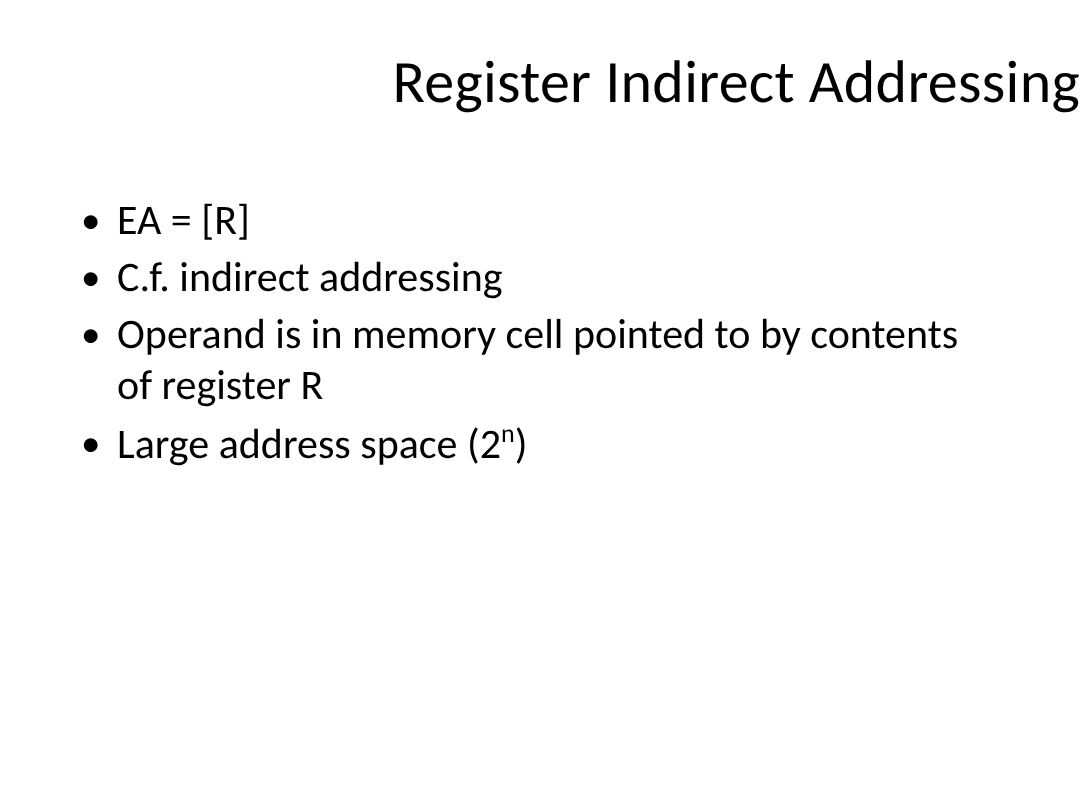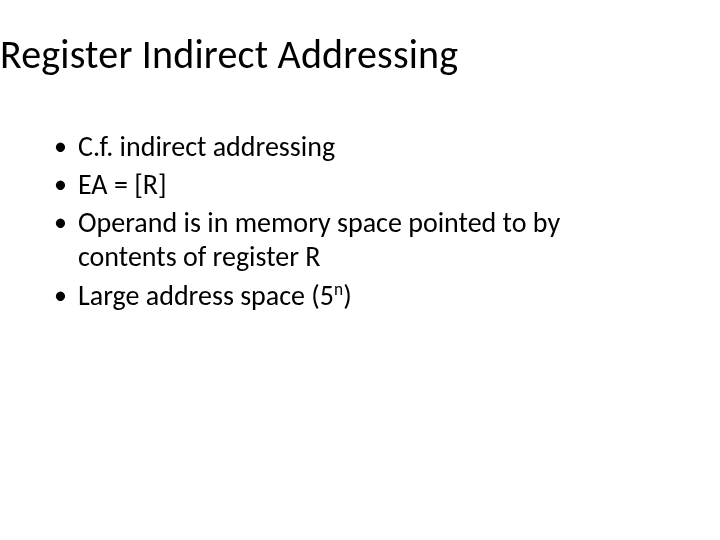--- a/index.html
+++ b/index.html
@@ -16,21 +16,21 @@
     width: 720px;
     height: 540px;
     position: relative;
     box-sizing: border-box;
   }
   .title {
     position: absolute;
     top: 30px;
     left: 0;
     width: 720px;
-    text-align: left;
+    text-align: right;
     font-size: 40px;
     font-weight: 400;
     letter-spacing: 0.2px;
   }
   .body {
     position: absolute;
     top: 130px;
     left: 50px;
     right: 60px;
   }
@@ -60,19 +60,19 @@
     line-height: 0;
   }
 </style>
 </head>
 <body>
 
 <div class="slide">
   <div class="title">Register Indirect Addressing</div>
   <div class="body">
     <ul class="bullets">
+      <li><span>EA = [R]</span></li>
       <li><span>C.f. indirect addressing</span></li>
-      <li><span>EA = [R]</span></li>
-      <li><span>Operand is in memory space pointed to by contents of register R</span></li>
-      <li><span>Large address space (5</span><sup>n</sup><span>)</span></li>
+      <li><span>Operand is in memory cell pointed to by contents of register R</span></li>
+      <li><span>Large address space (2</span><sup>n</sup><span>)</span></li>
     </ul>
   </div>
 </div>
 
 </body></html>

